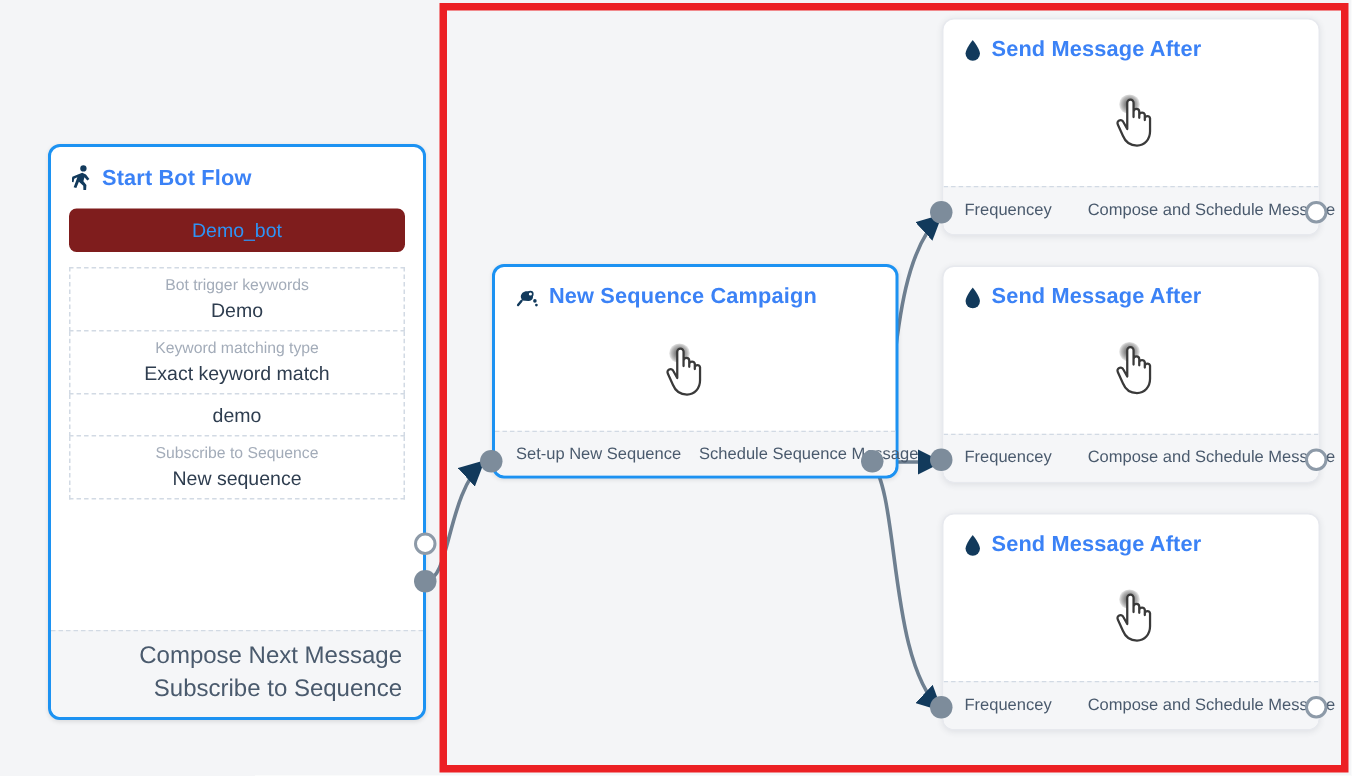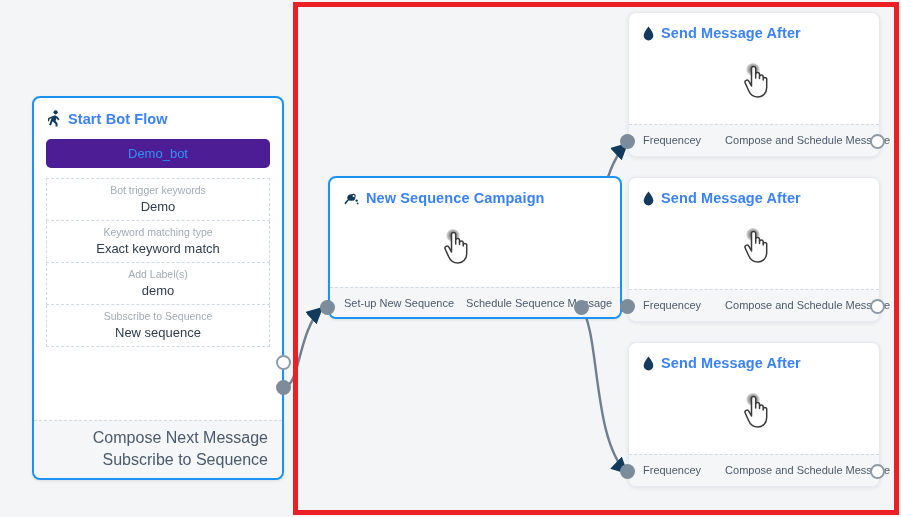--- a/index.html
+++ b/index.html
@@ -65,21 +65,21 @@
     font-size: 14.5px;
     font-weight: bold;
     color: #3b82f6;
     letter-spacing: .1px;
   }
   .node-icon { display: flex; align-items: center; }
 
   
   .bot-pill {
     margin: 6px 12px 10px 12px;
-    background: #4c1d95;
+    background: #7f1d1d;
     border-radius: 5px;
     text-align: center;
     color: #2f93f5;
     font-size: 13px;
     padding: 7px 4px;
   }
   .fields { margin: 0 12px; text-align: center; }
   .field {
     border: 1px dashed #d2dae4;
     border-top: none;
@@ -200,21 +200,20 @@
     <div class="fields">
       <div class="field">
         <div class="field-label">Bot trigger keywords</div>
         <div class="field-value">Demo</div>
       </div>
       <div class="field">
         <div class="field-label">Keyword matching type</div>
         <div class="field-value">Exact keyword match</div>
       </div>
       <div class="field">
-        <div class="field-label">Add Label(s)</div>
         <div class="field-value">demo</div>
       </div>
       <div class="field">
         <div class="field-label">Subscribe to Sequence</div>
         <div class="field-value">New sequence</div>
       </div>
     </div>
 
     <div class="node-footer" style="height:58px;">
       <div class="footer-rows">
@@ -224,21 +223,21 @@
         <div class="footer-row">
           <span class="port-label">Subscribe to Sequence</span>
         </div>
       </div>
     </div>
   </div>
 
   <div class="port hollow" style="left:276px; top:355px;"></div>
   <div class="port filled" style="left:276px; top:380px;"></div>
 
-  <div class="node selected" id="node-new-sequence-campaign" style="left:328px; top:176px; width:294px; height:143px;">
+  <div class="node selected" id="node-new-sequence-campaign" style="left:328px; top:176px; width:271px; height:143px;">
 
     <div class="node-header">
       <span class="node-icon">
         <svg width="15" height="15" viewBox="0 0 15 15">
           <path d="M3.2 7.0 C3.2 4.6 5.2 3.0 7.6 3.2 C10.0 3.4 11.6 5.2 11.3 7.3 C11.1 8.8 9.8 9.8 8.1 9.7 L4.0 9.4 Z" fill="#123a5c"></path>
           <circle cx="9.6" cy="5.0" r="1.6" fill="#ffffff" stroke="#123a5c" stroke-width="1.1"></circle>
           <path d="M3.6 9.6 L1.4 12.3" stroke="#123a5c" stroke-width="1.6" stroke-linecap="round"></path>
           <circle cx="12.6" cy="9.6" r="1.2" fill="#123a5c"></circle>
           <circle cx="13.6" cy="12.4" r=".9" fill="#123a5c"></circle>
         </svg>

